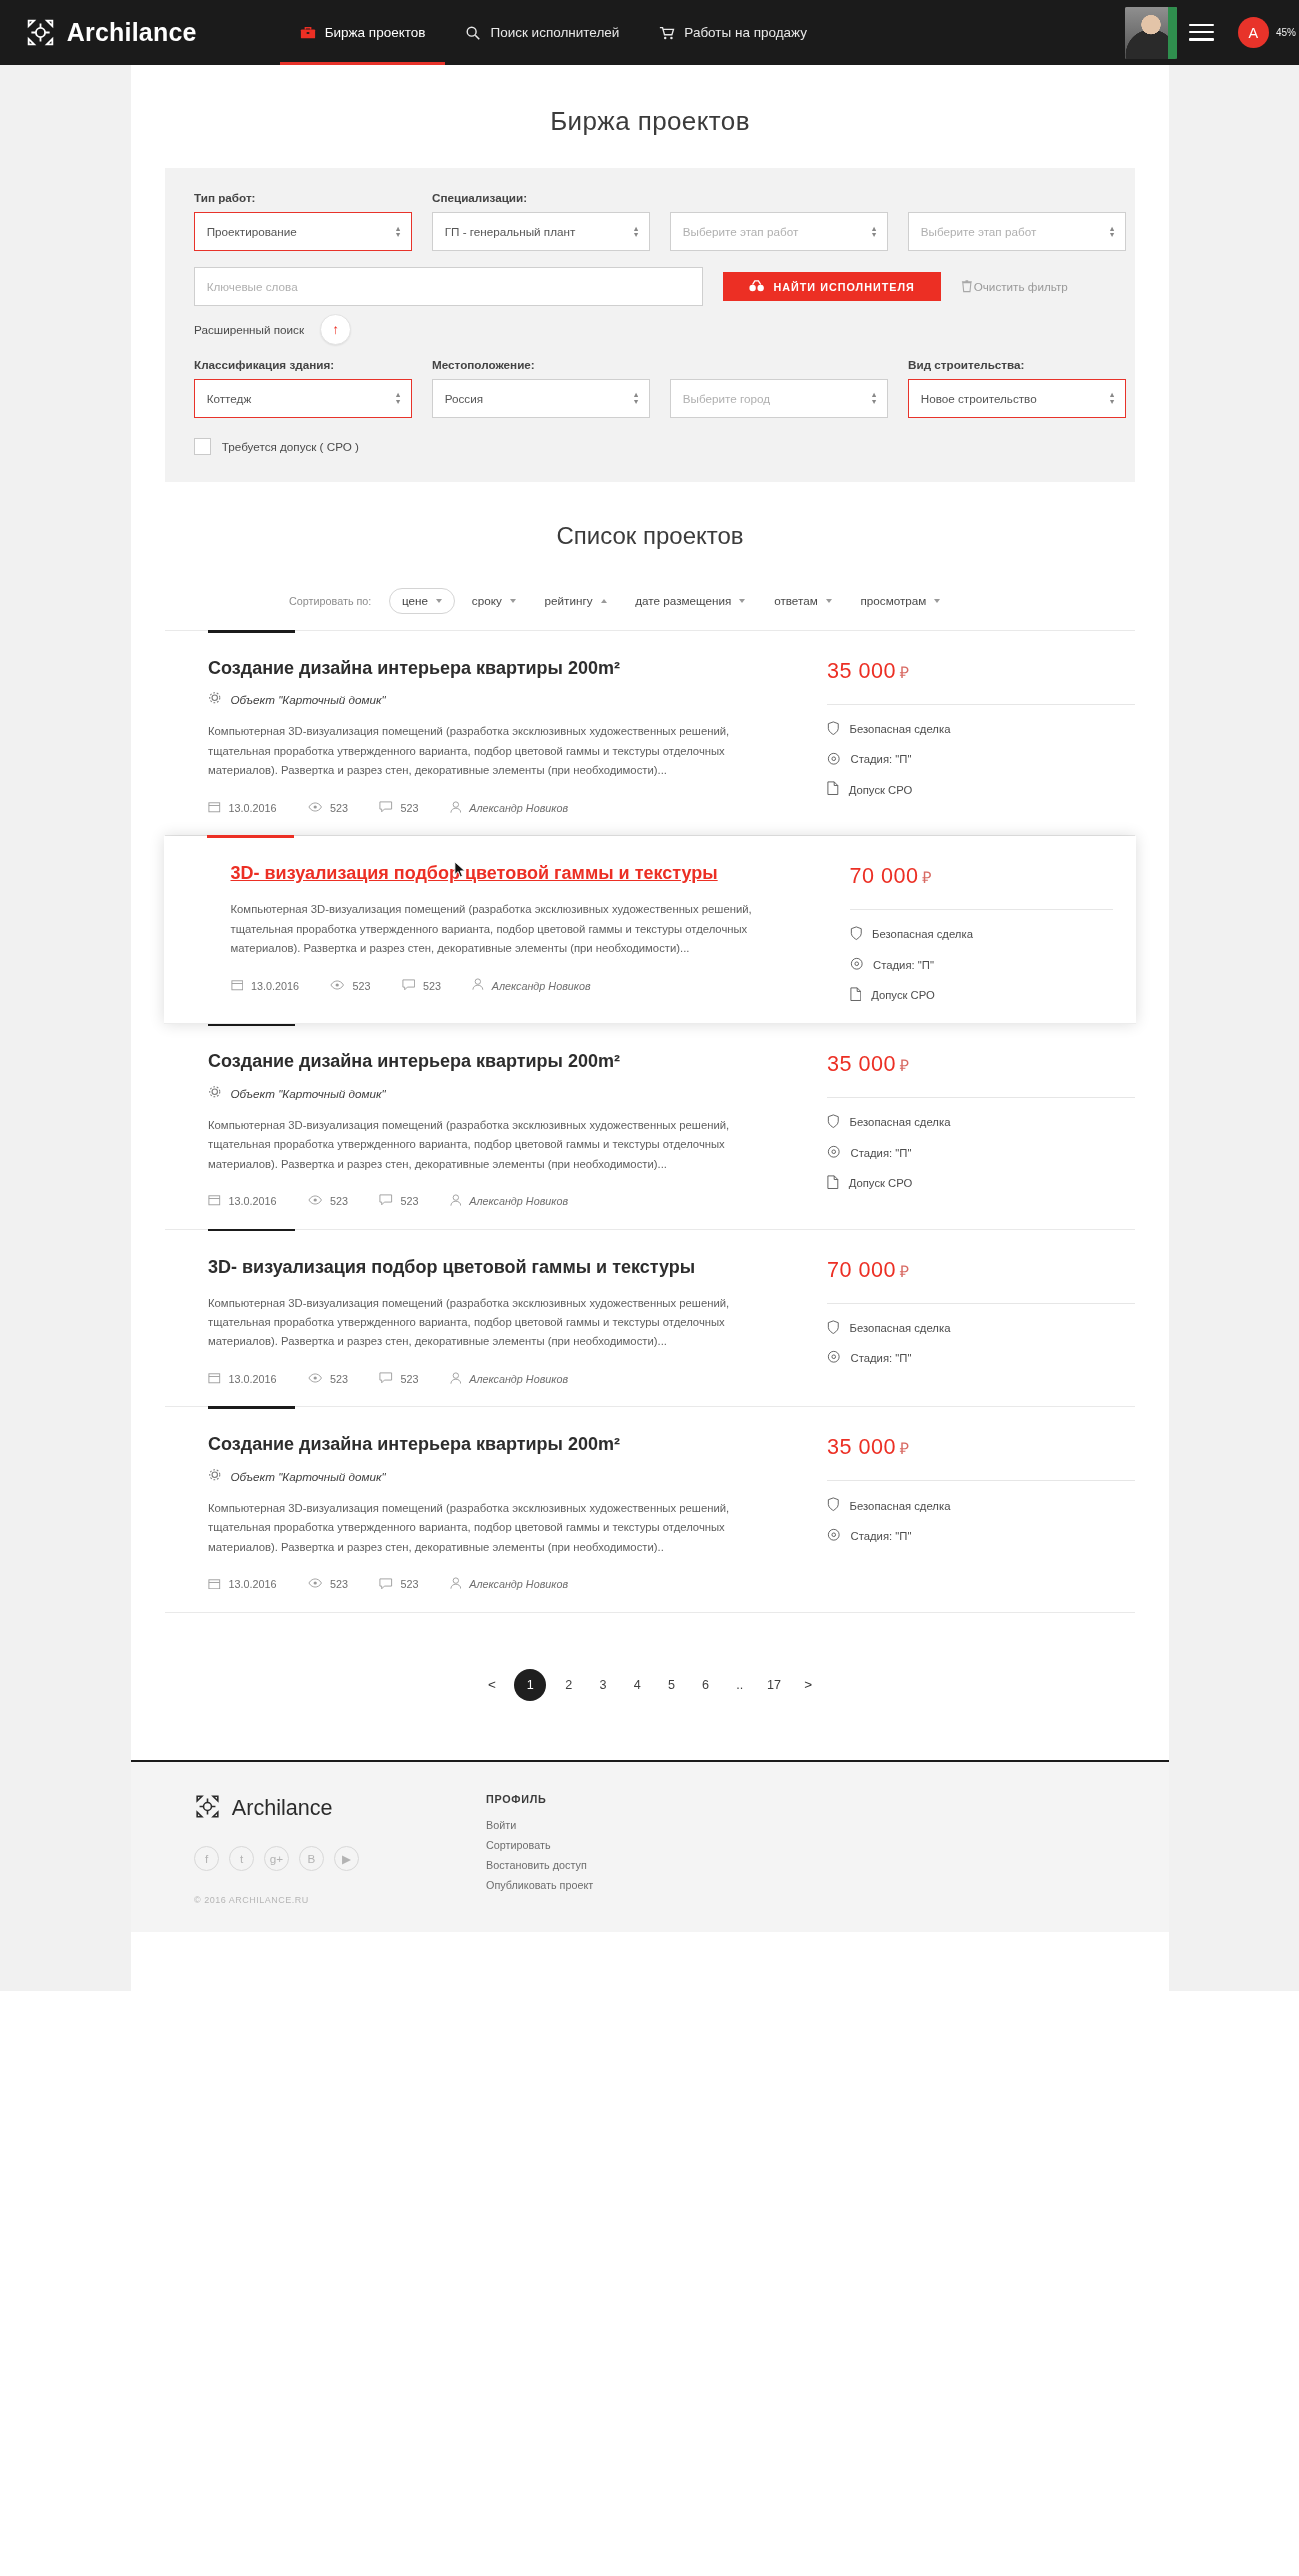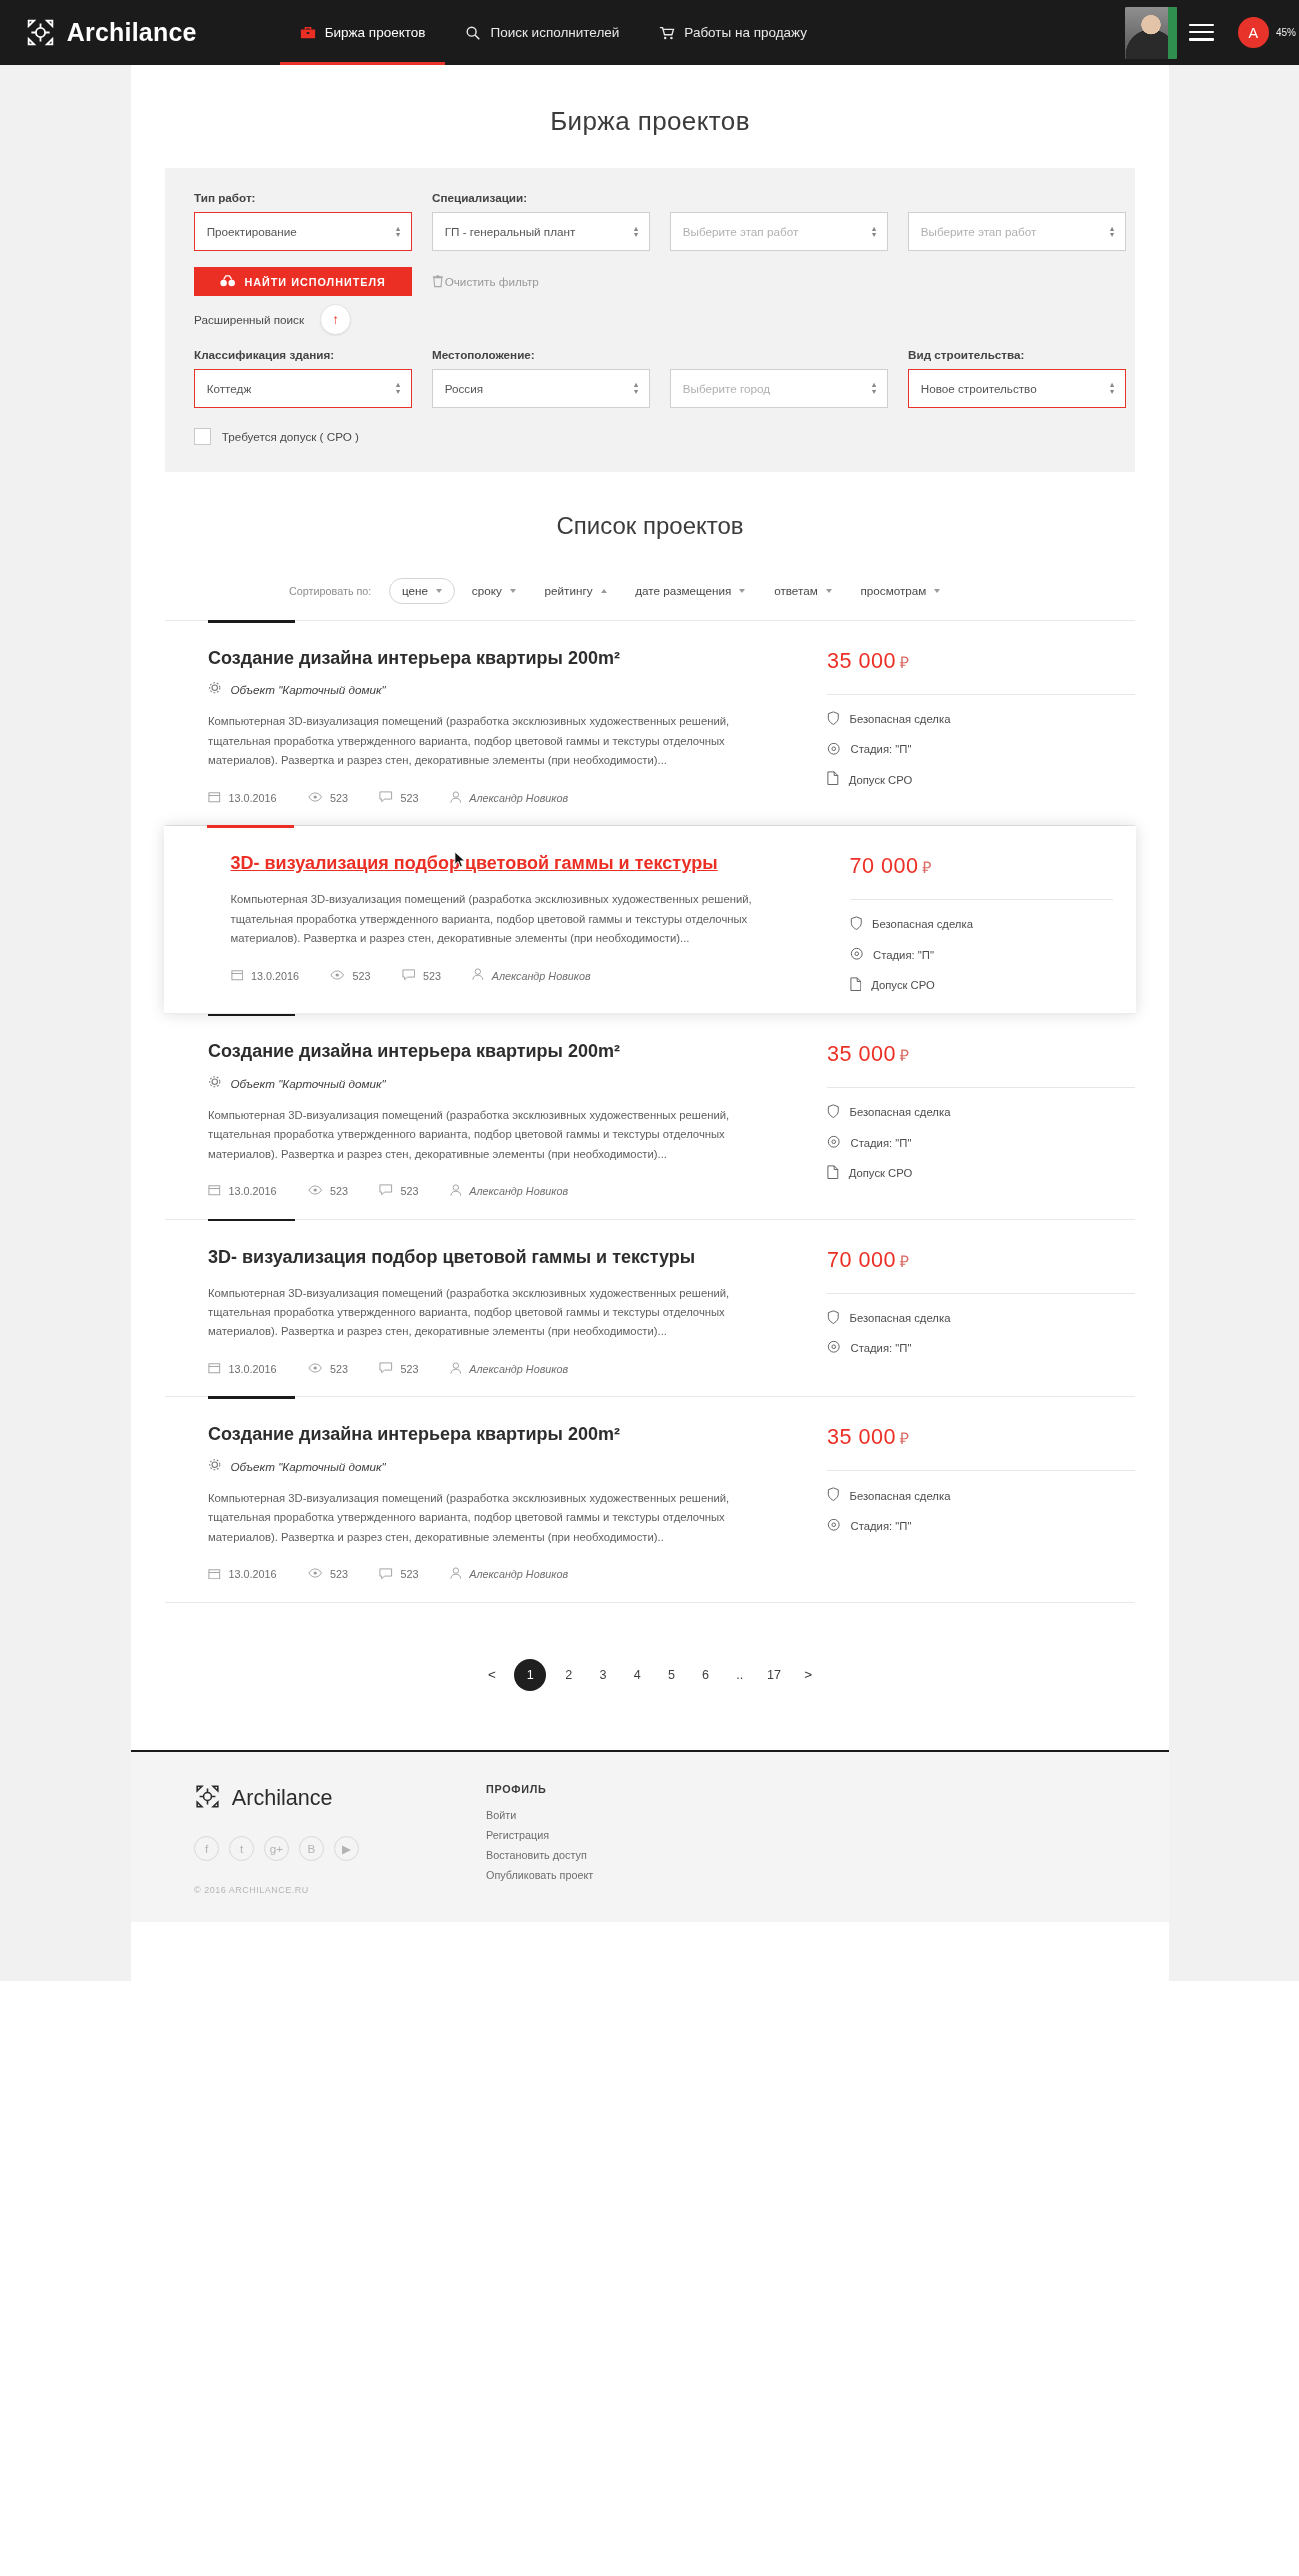--- a/index.html
+++ b/index.html
@@ -335,20 +335,23 @@
               <span>Выберите этап работ</span>
               <span class="caret">
                   <span>▲</span>
                   <span>▼</span>
                 </span>
             </div>
           </div>
         </div>
 
         <div class="f-row2">
+          <div class="kw">
+            <span>Ключевые слова</span>
+          </div>
           <div class="btn-find">
             <span>
               <svg width="15.3" height="12.6" viewBox="0 0 17 14">
                   <circle cx="4" cy="9" r="3.6" fill="#fff"></circle>
                   <circle cx="13" cy="9" r="3.6" fill="#fff"></circle>
                   <path d="M4 5 L6.5 1 H10.5 L13 5" stroke="#fff" stroke-width="1.5" fill="none"></path>
                 </svg>
             </span>
             <span>Найти исполнителя</span>
           </div>
@@ -887,21 +890,21 @@
             <span class="soc">g+</span>
             <span class="soc">B</span>
             <span class="soc">▶</span>
           </div>
           <div class="copy">© 2016 ARCHILANCE.RU</div>
         </div>
 
         <div class="f-col-links">
           <div class="f-h">ПРОФИЛЬ</div>
           <div class="f-link">Войти</div>
-          <div class="f-link">Регистрация</div>
+          <div class="f-link">Сортировать</div>
           <div class="f-link">Востановить доступ</div>
           <div class="f-link">Опубликовать проект</div>
         </div>
 
       </div>
 
       <div class="bottom-strip"></div>
     </div>
   </div>
 </div>

